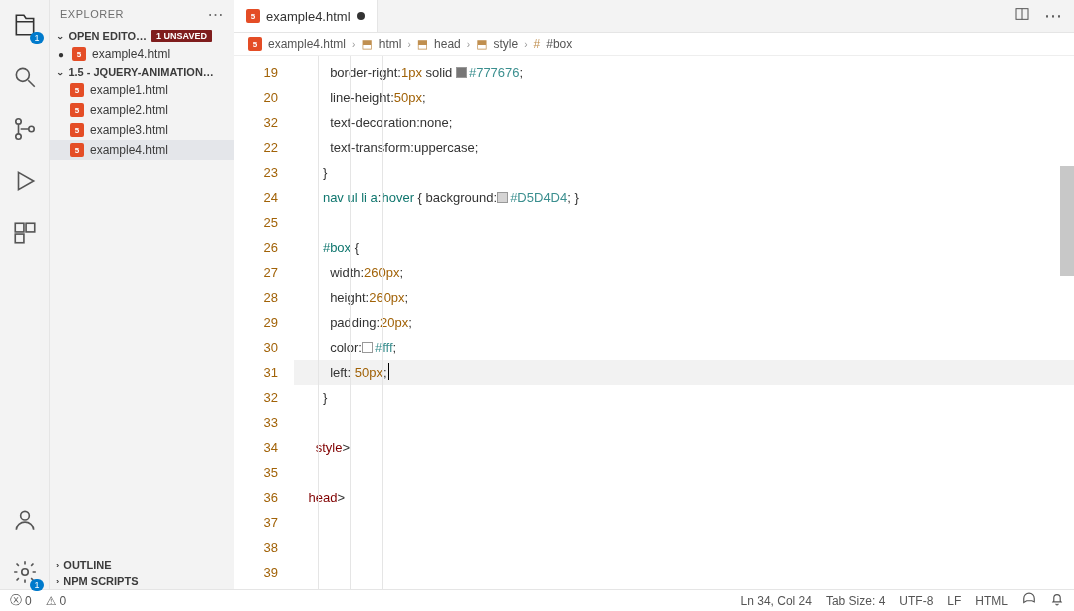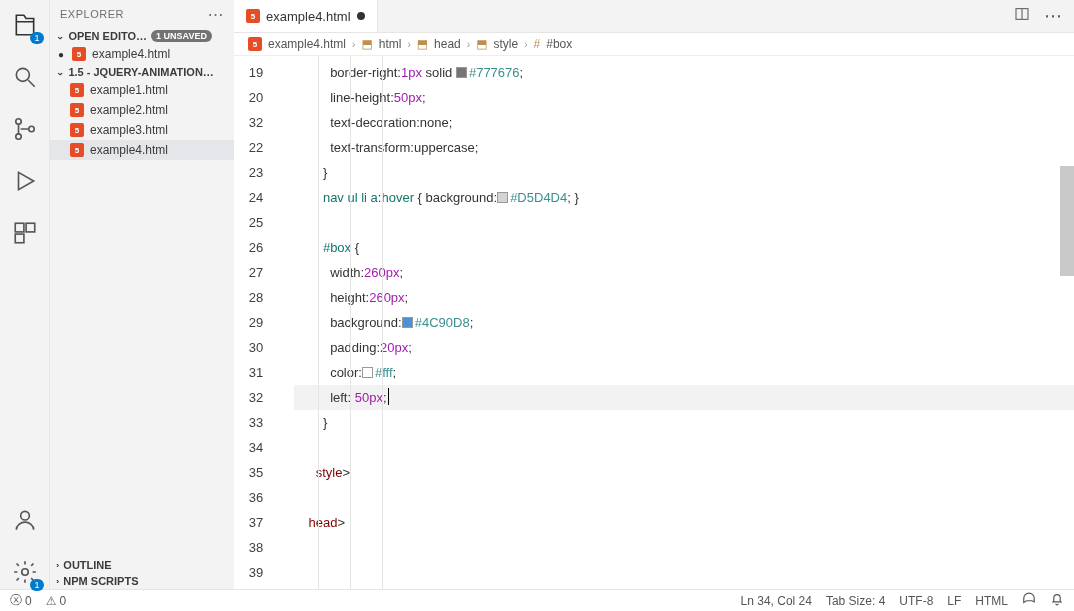--- a/index.html
+++ b/index.html
@@ -8,44 +8,44 @@
   .activity { width:50px; background:#f3f3f3; display:flex; flex-direction:column; align-items:center; padding-top:8px; gap:18px; border-right:1px solid #e5e5e5; }
   .activity .spacer { flex:1; }
   .activity svg { width:26px; height:26px; stroke:#555; fill:none; stroke-width:1.5; }
   .activity .active svg { stroke:#333; }
   .badge { position:absolute; bottom:-2px; right:-2px; background:#007acc; color:#fff; font-size:9px; border-radius:8px; padding:0 4px; line-height:12px; }
   .act-btn { position:relative; width:34px; height:34px; display:flex; align-items:center; justify-content:center; cursor:pointer; }
   .sidebar { width:184px; background:#f3f3f3; display:flex; flex-direction:column; font-size:11px; color:#6f6f6f; }
   .sb-head { display:flex; justify-content:space-between; align-items:flex-end; padding:8px 10px; letter-spacing:.5px; }
   .sb-head .dots { font-size:16px; line-height:10px; cursor:pointer; }
   .sec-head { display:flex; align-items:center; padding:2px 6px; font-size:11px; font-weight:600; color:#3b3b3b; cursor:pointer; gap:4px; }
-  .pill { background:#737373; color:#fff; font-size:9px; padding:1px 5px; border-radius:6px; font-weight:600; }
+  .pill { background:#7f1d1d; color:#fff; font-size:9px; padding:1px 5px; border-radius:1px; font-weight:600; }
   .file { display:flex; align-items:center; gap:6px; padding:3px 6px 3px 20px; font-size:12px; color:#3b3b3b; cursor:pointer; }
   .file.sel { background:#e4e6ea; }
   .file.dirty::before { content:"●"; color:#333; font-size:10px; margin-left:-12px; margin-right:2px; }
   .hico { width:14px; height:14px; background:#e44d26; border-radius:2px; display:inline-flex; align-items:center; justify-content:center; color:#fff; font-size:8px; font-weight:700; }
   .chev { font-size:10px; transform:scaleY(.8); }
   .editor { flex:1; display:flex; flex-direction:column; min-width:0; }
   .tabs { height:36px; display:flex; align-items:stretch; background:#f3f3f3; border-bottom:1px solid #e5e5e5; }
   .tab { display:flex; align-items:center; gap:6px; padding:0 12px; background:#fff; border-right:1px solid #e5e5e5; font-size:13px; color:#333; }
   .tab .dirty { width:8px; height:8px; background:#333; border-radius:50%; }
   .tabs .sp { flex:1; }
   .tab-act { display:flex; align-items:center; gap:14px; padding:0 12px; color:#555; }
   .tab-act svg { width:16px; height:16px; stroke:#555; fill:none; stroke-width:1.5; }
   .crumbs { display:flex; align-items:center; gap:6px; padding:4px 14px; font-size:12px; color:#555; border-bottom:1px solid #eee; }
   .crumbs .sep { color:#999; font-size:10px; }
   .code-area { flex:1; display:flex; font-family: Menlo,Consolas,monospace; font-size:13px; position:relative; }
-  .gutter { width:60px; text-align:center; color:#404040; padding:4px 16px 4px 0; user-select:none; background:#fff; }
+  .gutter { width:60px; text-align:right; color:#a16207; padding:4px 16px 4px 0; user-select:none; background:#fff; }
   .gutter div { height:25px; line-height:25px; }
   .code { flex:1; padding:4px 0; position:relative; }
   .line { height:25px; line-height:25px; white-space:pre; }
   .line.hl { background:#f2f2f2; }
   .guide { position:absolute; top:0; bottom:0; width:1px; background:#e5e5e5; }
   .tok-sel { color:#0f766e; }
-  .tok-val { color:#a21caf; }
+  .tok-val { color:#a16207; }
   .tok-hex { color:#3b8f8f; }
   .tok-pun { color:#333; }
   .tok-tag { color:#800000; }
   .swatch { display:inline-block; width:11px; height:11px; border:1px solid #999; vertical-align:-1px; margin-right:2px; }
   .cursor-bar { display:inline-block; width:1px; height:17px; background:#000; vertical-align:-3px; margin-left:1px; }
   .mini { position:absolute; right:0; top:0; width:14px; height:100%; }
   .mini .thumb { position:absolute; right:0; width:14px; background:#c8c8c8; }
   .status { height:22px; background:#fff; border-top:1px solid #e5e5e5; display:flex; align-items:center; font-size:12px; color:#555; padding:0 10px; gap:14px; }
   .status .sp { flex:1; }
   .status span { cursor:pointer; }
@@ -218,21 +218,20 @@
       <div class="line">          <span>border-right</span><span class="tok-pun">:</span><span class="tok-val">1px</span><span class="tok-pun"> </span><span>solid</span><span class="tok-pun"> </span><span class="swatch" style="background:#777676"></span><span class="tok-hex">#777676</span><span class="tok-pun">;</span></div>
           <div class="line">          <span>line-height</span><span class="tok-pun">:</span><span class="tok-val">50px</span><span class="tok-pun">;</span></div>
           <div class="line">          <span>text-decoration</span><span class="tok-pun">:</span><span>none</span><span class="tok-pun">;</span></div>
           <div class="line">          <span>text-transform</span><span class="tok-pun">:</span><span>uppercase</span><span class="tok-pun">;</span></div>
           <div class="line">        <span class="tok-pun">}</span></div>
           <div class="line">        <span class="tok-sel">nav ul li a</span><span class="tok-pun">:</span><span class="tok-sel">hover</span><span class="tok-pun"> { </span><span>background</span><span class="tok-pun">:</span><span class="swatch" style="background:#D5D4D4"></span><span class="tok-hex">#D5D4D4</span><span class="tok-pun">; }</span></div>
           <div class="line"></div>
           <div class="line">        <span class="tok-sel">#box</span><span class="tok-pun"> {</span></div>
           <div class="line">          <span>width</span><span class="tok-pun">:</span><span class="tok-val">260px</span><span class="tok-pun">;</span></div>
           <div class="line">          <span>height</span><span class="tok-pun">:</span><span class="tok-val">260px</span><span class="tok-pun">;</span></div>
-          <div class="line">          <span>background</span><span class="tok-pun">:</span><span class="swatch" style="background:#4C90D8"></span><span class="tok-hex">#4C90D8</span><span class="tok-pun">;</span></div>
           <div class="line">          <span>padding</span><span class="tok-pun">:</span><span class="tok-val">20px</span><span class="tok-pun">;</span></div>
           <div class="line">          <span>color</span><span class="tok-pun">:</span><span class="swatch" style="background:#fff"></span><span class="tok-hex">#fff</span><span class="tok-pun">;</span></div>
           <div class="line hl">          <span>left</span><span class="tok-pun">: </span><span class="tok-val">50px</span><span class="tok-pun">;</span><span class="cursor-bar"></span></div>
           <div class="line">        <span class="tok-pun">}</span></div>
           <div class="line"></div>
           <div class="line">      <span class="tok-pun"><span class="tok-tag">style</span><span class="tok-pun">&gt;</span></span></div>
           <div class="line"></div>
           <div class="line">    <span class="tok-pun"><span class="tok-tag">head</span><span class="tok-pun">&gt;</span></span></div>
         </div>
       <div class="mini">

